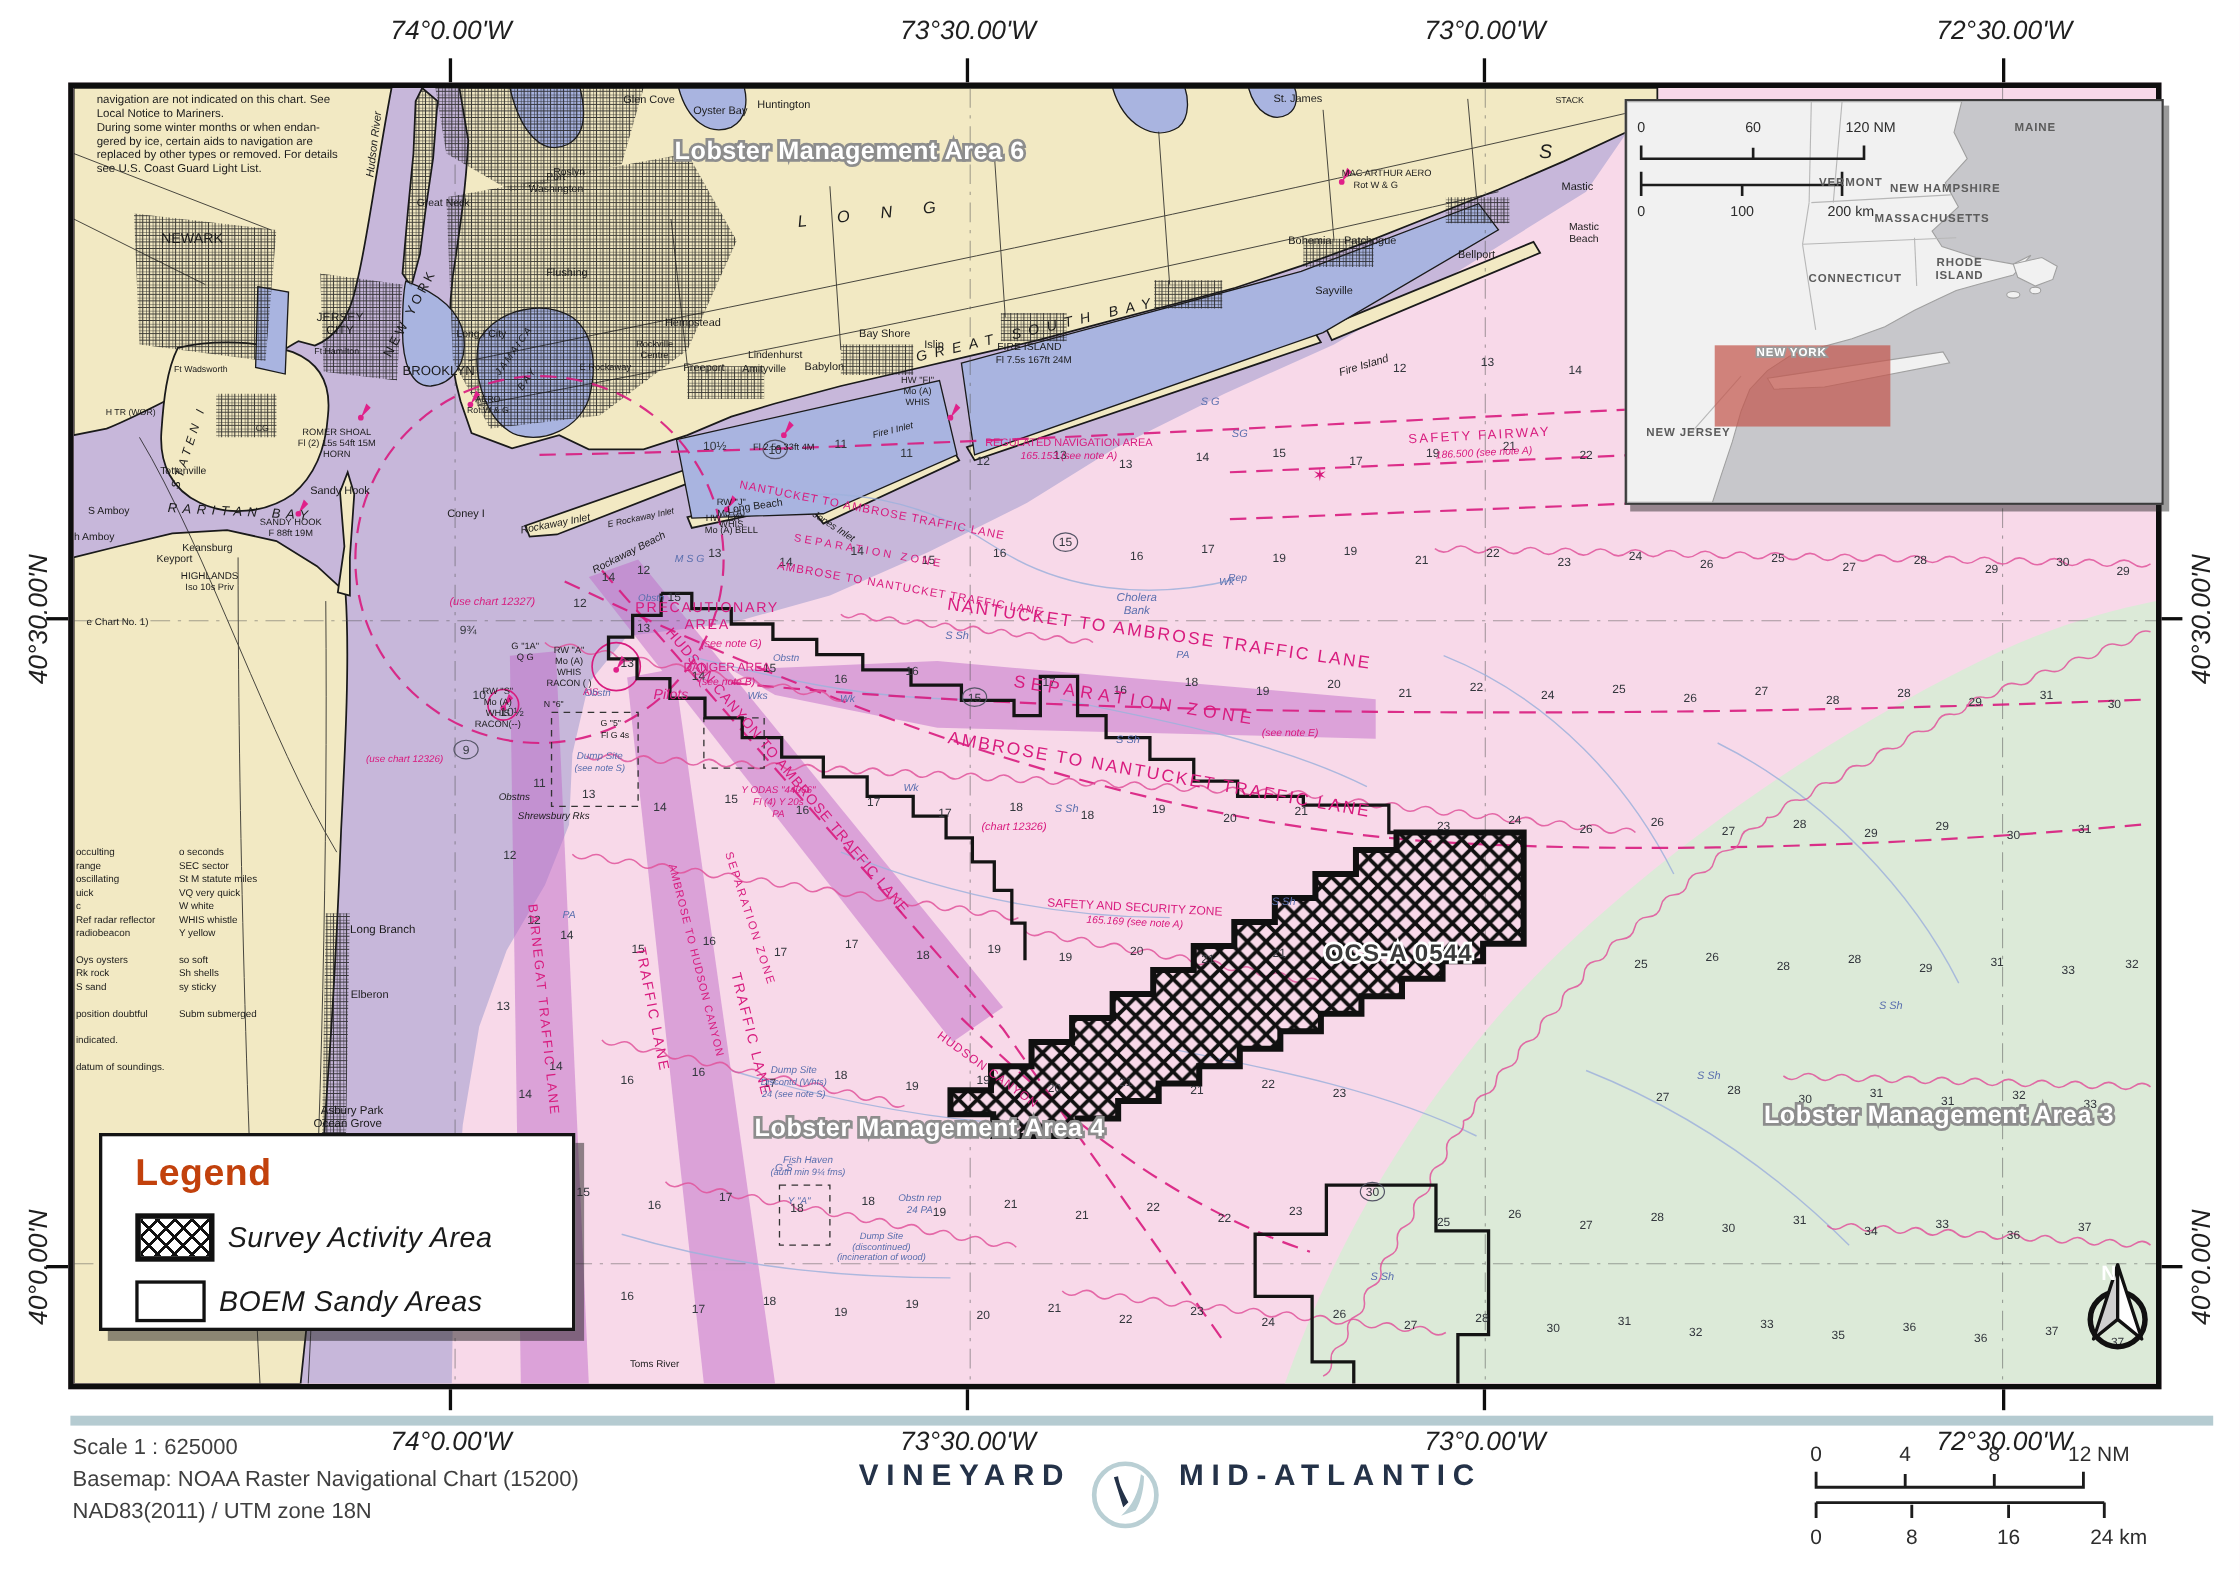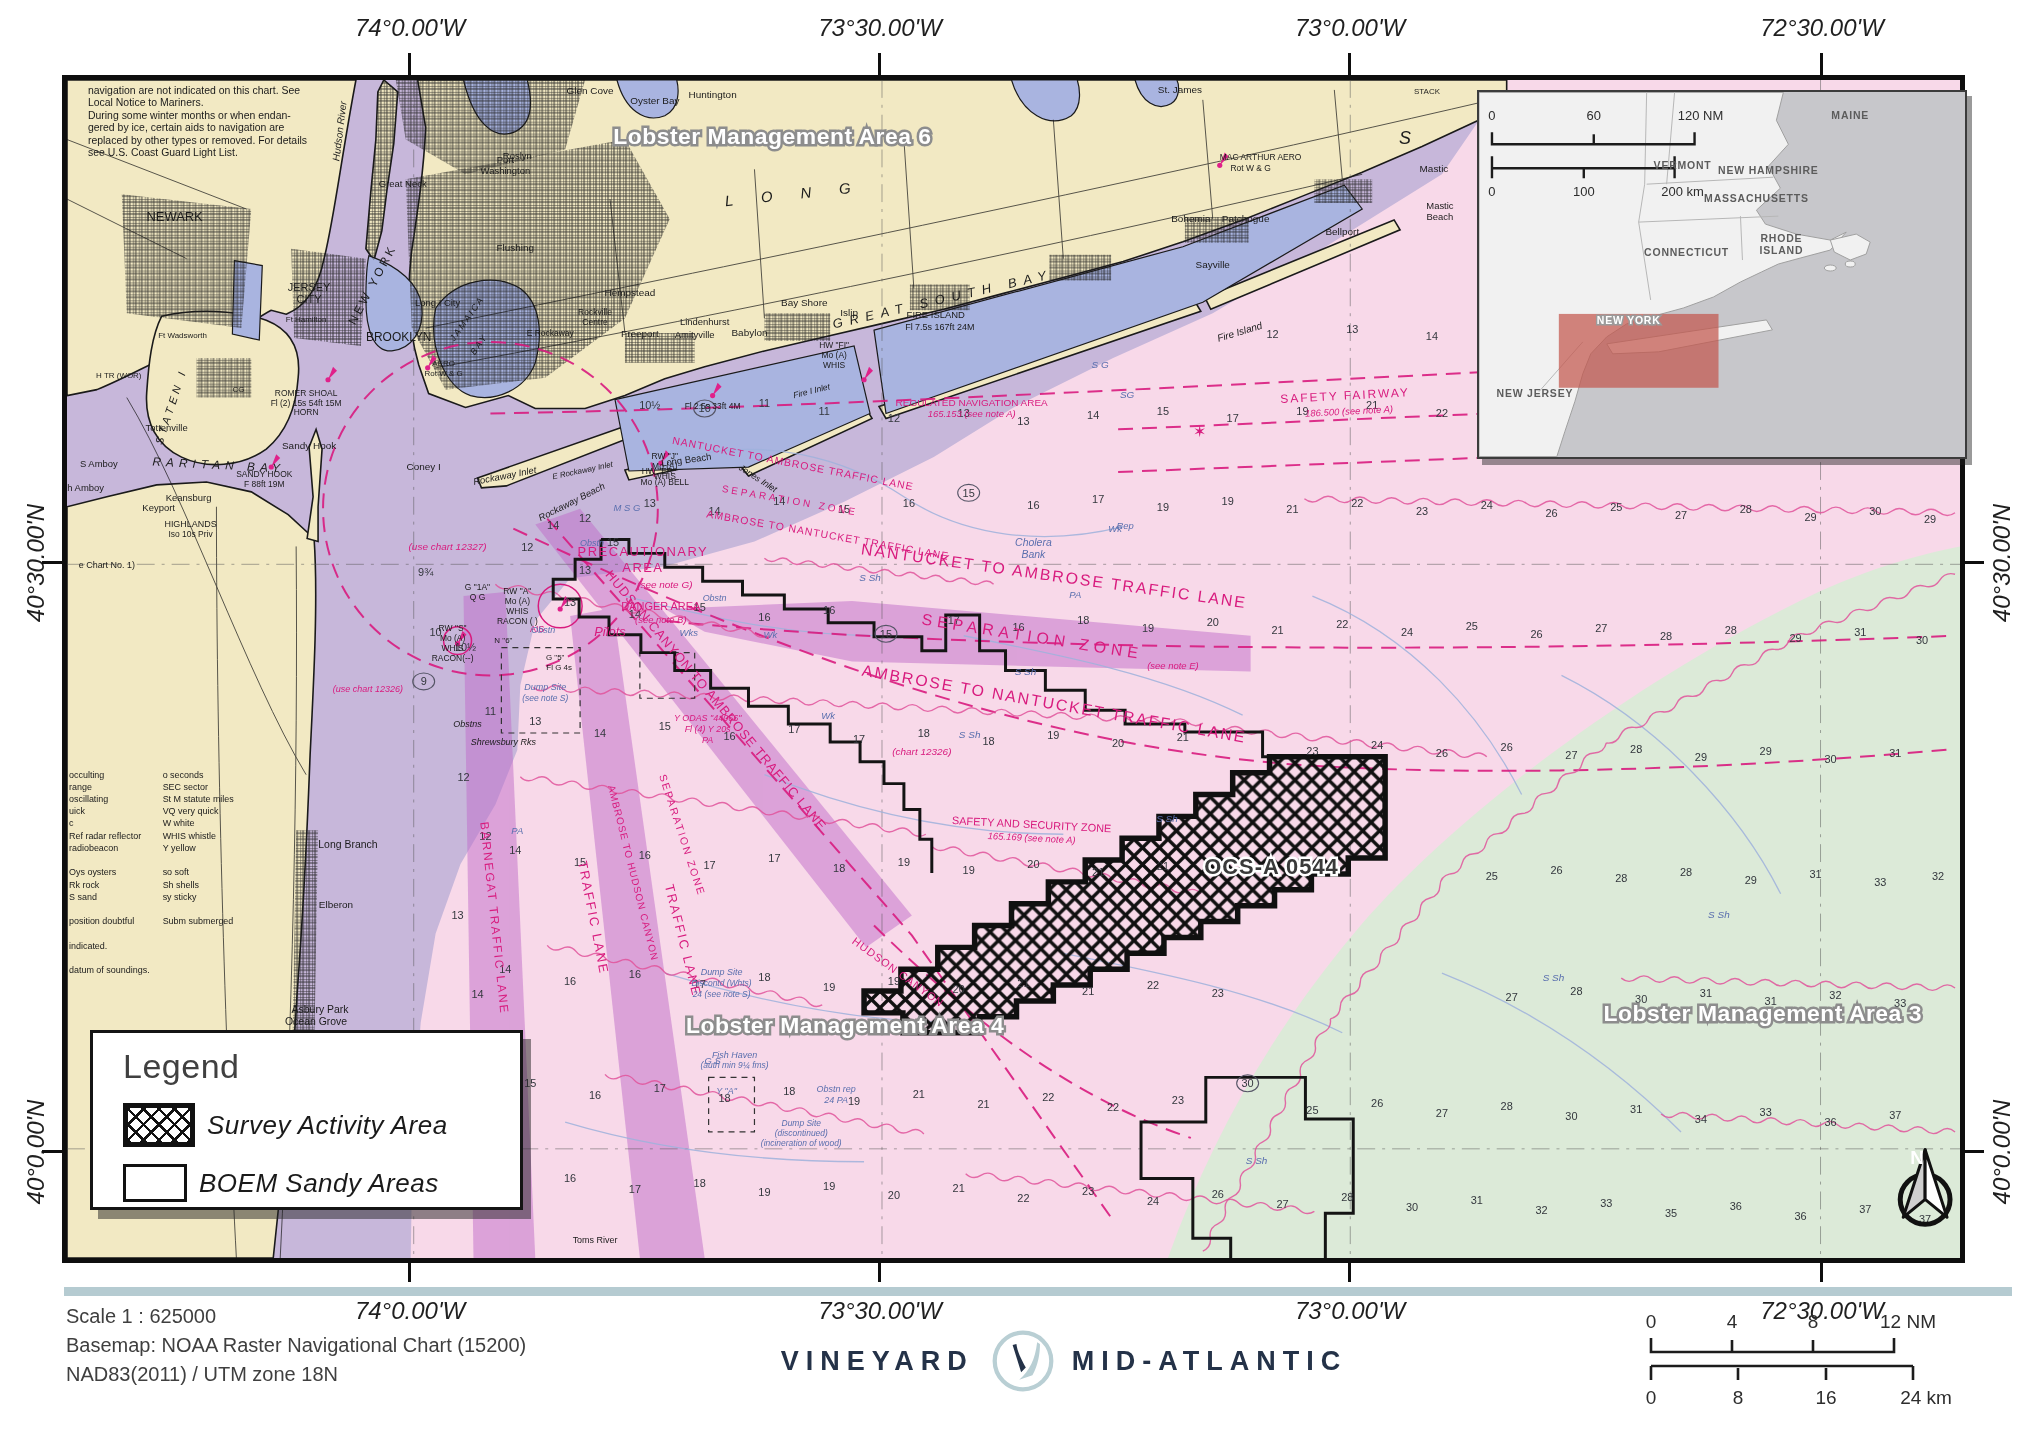--- a/index.html
+++ b/index.html
@@ -20,32 +20,32 @@
   .tickh{position:absolute;width:20px;height:3px;background:#0e0e0e}
 
   
   #inset{position:absolute;left:1477px;top:90px;width:486px;height:365px;
     border:2px solid #3c3c3c;background:#c7c7cb;box-shadow:5px 6px 0 rgba(30,30,30,.45);overflow:hidden}
   #inset svg{display:block;width:100%;height:100%}
 
   
   #legend{position:absolute;left:90px;top:1030px;width:433px;height:180px;background:#fff;
     border:3px solid #141414;box-shadow:8px 9px 0 rgba(35,35,35,.5);box-sizing:border-box;padding:14px 0 0 30px}
-  #legend .ttl{font-size:34px;font-weight:400;color:#404040;letter-spacing:.5px}
+  #legend .ttl{font-size:34px;font-weight:700;color:#c2410c;letter-spacing:.5px}
   .lg-row{display:flex;align-items:center;margin-top:17px}
   .lg-row .lbl{font-size:26px;font-style:italic;color:#1a1a1a;margin-left:12px;letter-spacing:.5px}
   .sw-hatch{width:62px;height:34px;border:5px solid #111;background-color:#fff;background-image:
     repeating-linear-gradient(45deg,#111 0 2.6px,transparent 2.6px 11px),
     repeating-linear-gradient(-45deg,#111 0 2.6px,transparent 2.6px 11px)}
   .sw-empty{width:58px;height:32px;border:3px solid #111;background:#fff}
 
   
   #teal-bar{position:absolute;left:64px;top:1287px;width:1948px;height:9px;background:#b5cbd1}
   #meta{position:absolute;left:66px;top:1302px;font-size:20px;line-height:29px;color:#3f3f3f}
-  #logo{position:absolute;left:16px;right:0;top:1326px;height:70px;display:flex;align-items:center;
+  #logo{position:absolute;left:16px;right:0;top:1326px;height:70px;display:flex;align-items:flex-start;
     justify-content:center;gap:16px;padding-left:76px}
   #logo .wordmark{font-size:27px;font-weight:700;letter-spacing:7px;color:#243248}
   #sb{position:absolute;left:1636px;top:1314px}
   #sb text{font-family:"Liberation Sans",sans-serif;font-size:19px;fill:#2d2d2d}
 
   
   #chart-svg text,#inset svg text{font-family:"Liberation Sans",sans-serif}
   .p{fill:#1b1b1b}
   .w{fill:#1b1b1b;font-style:italic}
   .b{fill:#5a6fae;font-style:italic}

